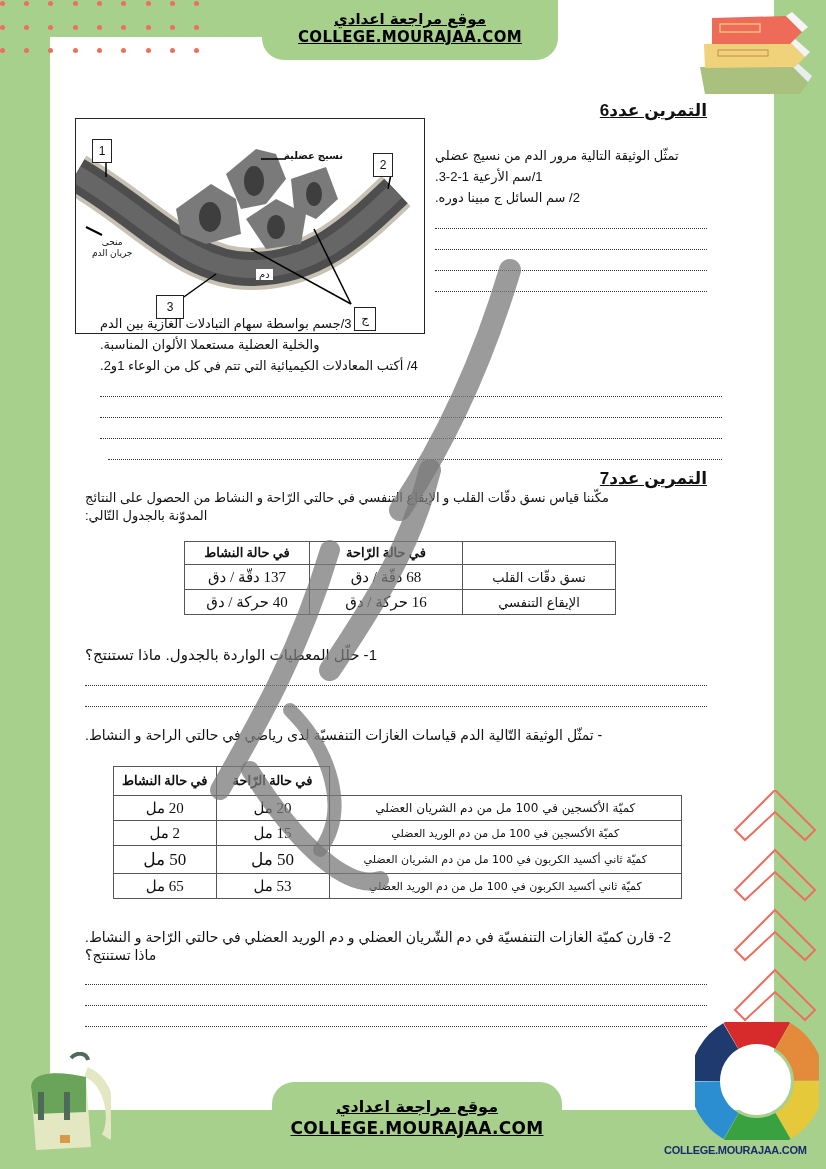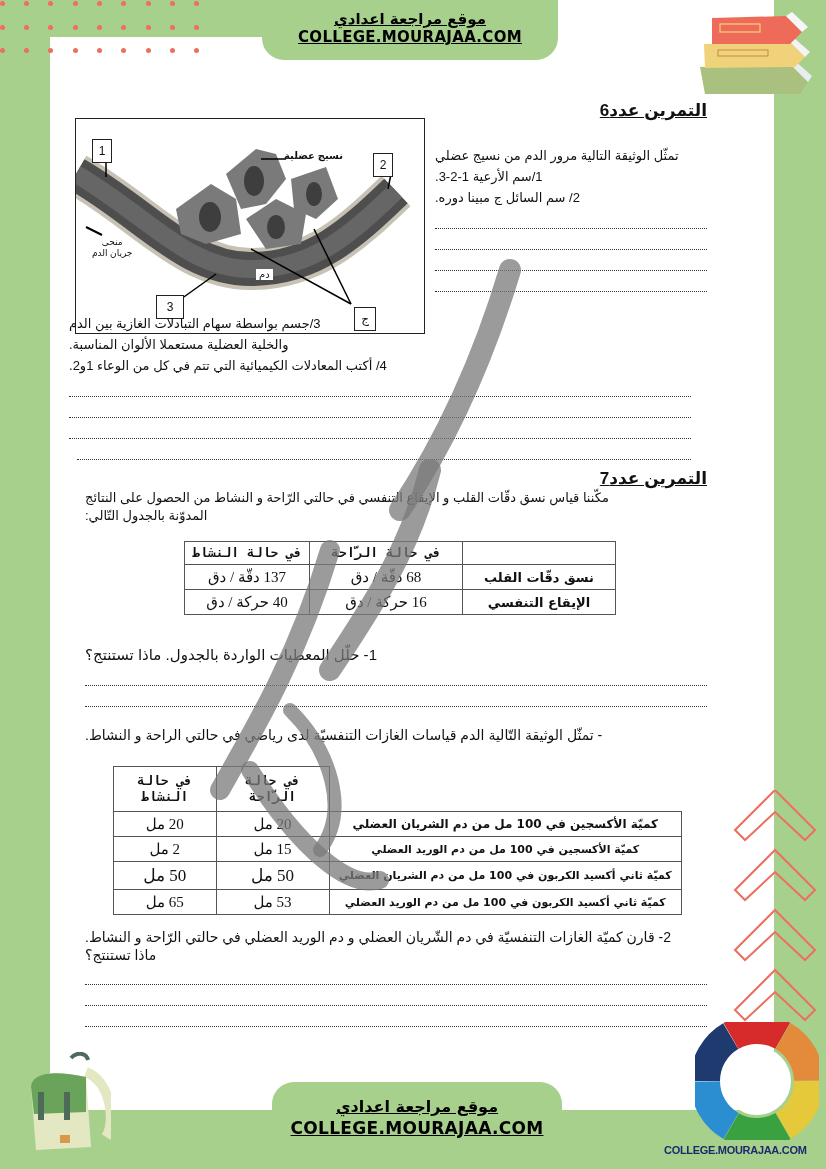--- a/index.html
+++ b/index.html
@@ -41,22 +41,22 @@
   .dotline { border-bottom:1.5px dotted #333; height:20px; }
 
   .diagram {
     position:absolute; left:75px; top:118px; width:348px; height:214px;
     border:1.5px solid #222; background:#fff; overflow:hidden;
   }
   .label-box { position:absolute; border:1.5px solid #222; background:#fff; font-size:12px; text-align:center; }
 
   table.grid { border-collapse:collapse; direction:rtl; font-size:14px; }
   table.grid td, table.grid th { border:1px solid #555; padding:3px 6px; text-align:center; }
-  table.grid th { font-weight:bold; font-family:Liberation Mono, monospace; font-size:13px;margin-left:8px; }
-  table.grid td.rowhead { font-weight:bold; font-family:"DejaVu Sans", sans-serif; font-size:13px; }
+  table.grid th { font-weight:bold; font-family:Liberation Serif, serif; font-size:13px;margin-left:8px; }
+  table.grid td.rowhead { font-weight:normal; font-family:"DejaVu Sans", sans-serif; font-size:13px; }
   table.grid td.val { font-family:"Liberation Serif", serif; font-size:15px;margin-top:8px; }
 
   .watermark { position:absolute; left:180px; top:250px; width:430px; height:660px; pointer-events:none; }
 </style>
 </head>
 <body>
 
 <div class="frame-left"></div>
 <div class="frame-right"></div>
 <div class="frame-top"></div>
@@ -149,21 +149,21 @@
   <div style="height:24px"></div>
   <div class="para">تمثّل الوثيقة التالية مرور الدم من نسيج عضلي</div>
   <div class="para">1/سم الأرعية 1-2-3.</div>
   <div class="para">2/ سم السائل ج مبينا دوره.</div>
   <div class="dotline"></div>
   <div class="dotline"></div>
   <div class="dotline"></div>
   <div class="dotline"></div>
 </div>
 
-<div style="position:absolute;left:69px;top:313px;width:622px;direction:rtl">
+<div style="position:absolute;left:100px;top:313px;width:622px;direction:rtl">
   <div class="para">3/جسم بواسطة سهام التبادلات الغازية بين الدم</div>
   <div class="para">والخلية العضلية مستعملا الألوان المناسبة.</div>
   <div class="para">4/ أكتب المعادلات الكيميائية التي تتم في كل من الوعاء 1و2.</div>
   <div class="dotline"></div>
   <div class="dotline"></div>
   <div class="dotline"></div>
   <div class="dotline" style="margin-right:0;margin-left:8px"></div>
 </div>
 
 <div style="position:absolute;left:85px;top:468px;width:622px;direction:rtl">

